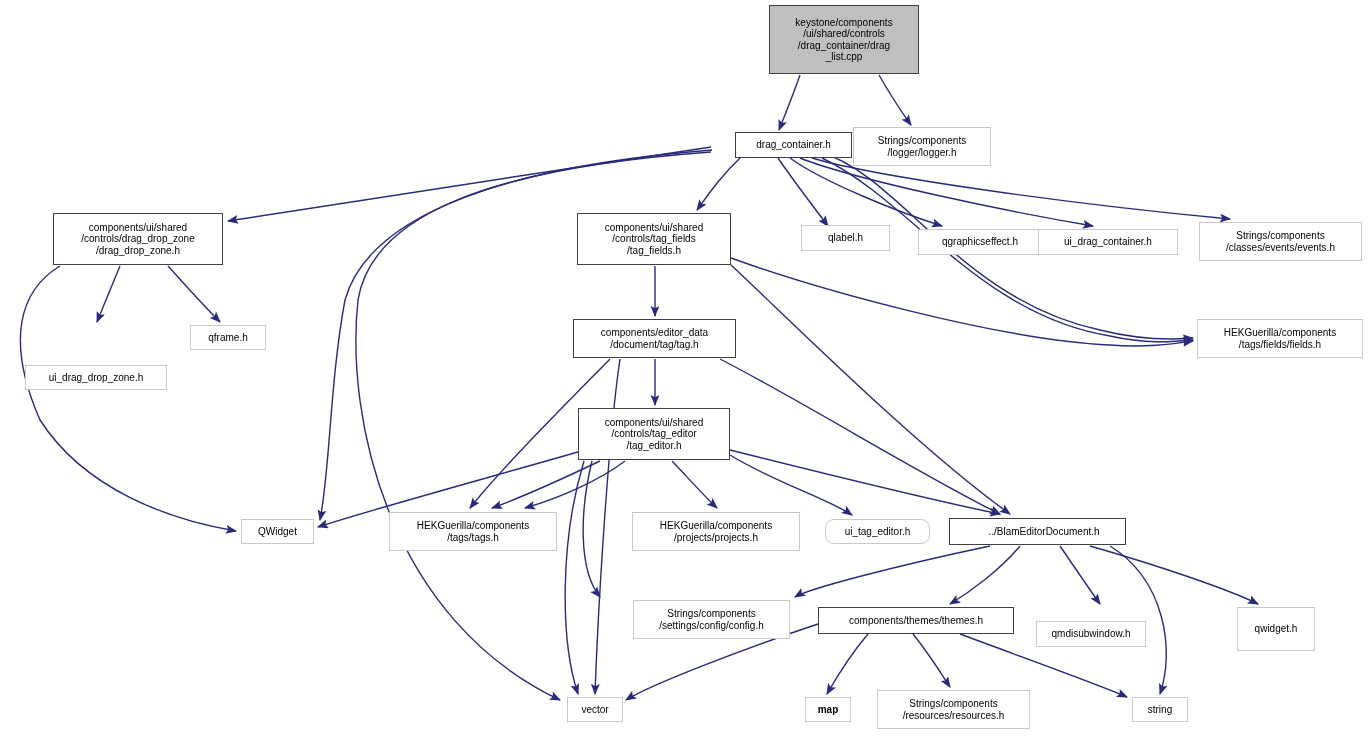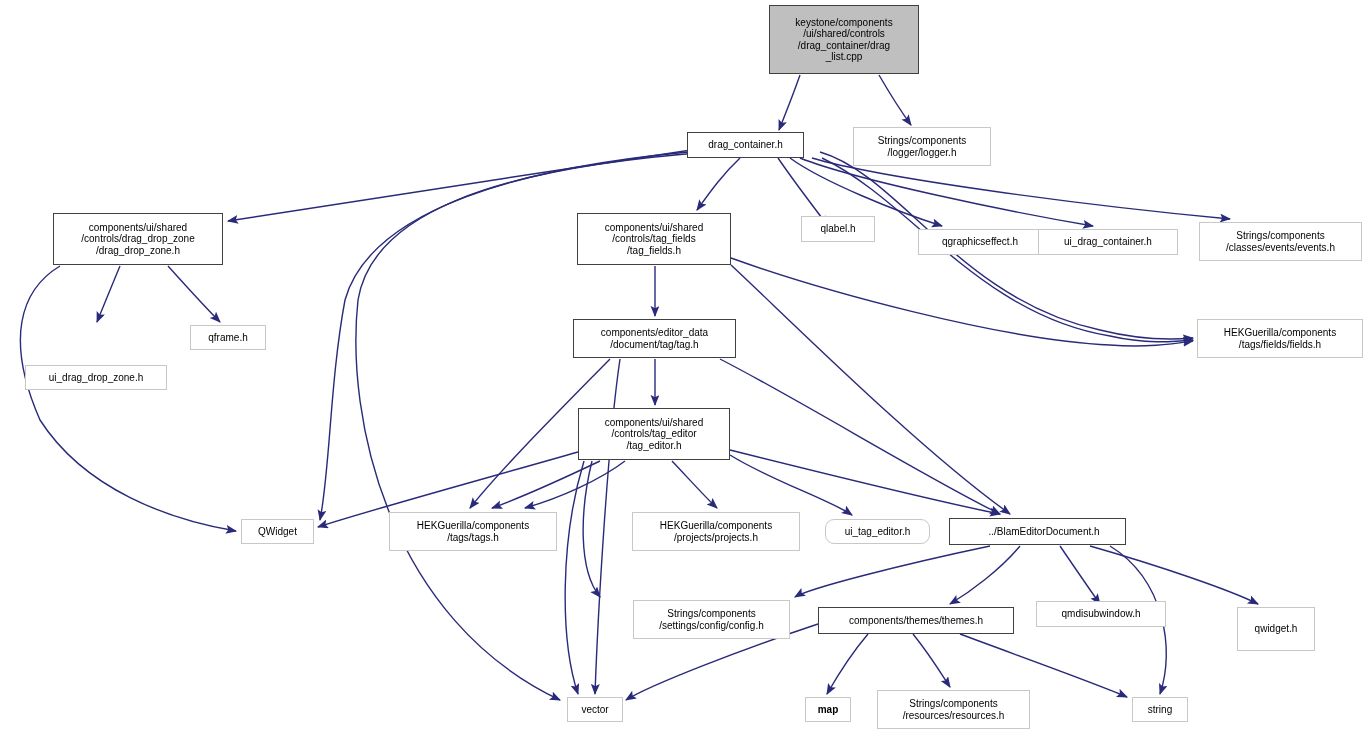--- a/index.html
+++ b/index.html
@@ -63,30 +63,30 @@
         <path d="M 913 634 C 930 655, 944 678, 950 687" fill="none" stroke="#2a2a7a" stroke-width="1.4" marker-end="url(#arrow)"></path>
         <path d="M 960 634 C 1030 660, 1100 685, 1127 697" fill="none" stroke="#2a2a7a" stroke-width="1.4" marker-end="url(#arrow)"></path>
         <path d="M 818 624 C 740 650, 650 685, 626 700" fill="none" stroke="#2a2a7a" stroke-width="1.4" marker-end="url(#arrow)"></path>
       </g>
   </svg>
   <div id="node-layer">
       <div class="node root" style="left: 769px; top: 5px; width: 150px; height: 69px;">keystone/components
 /ui/shared/controls
 /drag_container/drag
 _list.cpp</div>
-      <div class="node strong" style="left: 687px; top: 132px; width: 117px; height: 26px;">drag_container.h</div>
+      <div class="node strong" style="left: 735px; top: 132px; width: 117px; height: 26px;">drag_container.h</div>
       <div class="node" style="left: 853px; top: 127px; width: 138px; height: 39px;">Strings/components
 /logger/logger.h</div>
       <div class="node strong" style="left: 53px; top: 213px; width: 170px; height: 52px;">components/ui/shared
 /controls/drag_drop_zone
 /drag_drop_zone.h</div>
       <div class="node strong" style="left: 577px; top: 213px; width: 154px; height: 52px;">components/ui/shared
 /controls/tag_fields
 /tag_fields.h</div>
-      <div class="node" style="left: 801px; top: 216px; width: 74px; height: 26px;">qlabel.h</div>
+      <div class="node" style="left: 801px; top: 225px; width: 89px; height: 26px;">qlabel.h</div>
       <div class="node" style="left: 894px; top: 229px; width: 124px; height: 26px; margin-left: 24px;">qgraphicseffect.h</div>
       <div class="node" style="left: 1038px; top: 229px; width: 140px; height: 26px;">ui_drag_container.h</div>
       <div class="node" style="left: 1199px; top: 222px; width: 163px; height: 39px;">Strings/components
 /classes/events/events.h</div>
       <div class="node" style="left: 25px; top: 325px; width: 142px; height: 25px; margin-top: 40px;">ui_drag_drop_zone.h</div>
       <div class="node" style="left: 190px; top: 325px; width: 76px; height: 25px;">qframe.h</div>
       <div class="node" style="left: 1197px; top: 319px; width: 166px; height: 39px;">HEKGuerilla/components
 /tags/fields/fields.h</div>
       <div class="node strong" style="left: 573px; top: 319px; width: 163px; height: 39px;">components/editor_data
 /document/tag/tag.h</div>
@@ -96,21 +96,21 @@
       <div class="node" style="left: 241px; top: 519px; width: 73px; height: 25px;">QWidget</div>
       <div class="node" style="left: 389px; top: 512px; width: 168px; height: 39px;">HEKGuerilla/components
 /tags/tags.h</div>
       <div class="node" style="left: 632px; top: 512px; width: 168px; height: 39px;">HEKGuerilla/components
 /projects/projects.h</div>
       <div class="node" style="left: 825px; top: 519px; width: 105px; height: 25px; border-radius: 9px;">ui_tag_editor.h</div>
       <div class="node strong" style="left: 949px; top: 518px; width: 177px; height: 27px; padding-left: 13px;">../BlamEditorDocument.h</div>
       <div class="node" style="left: 633px; top: 600px; width: 157px; height: 39px;">Strings/components
 /settings/config/config.h</div>
       <div class="node strong" style="left: 818px; top: 607px; width: 196px; height: 27px;">components/themes/themes.h</div>
-      <div class="node" style="left: 1036px; top: 601px; width: 130px; height: 26px;">qmdisubwindow.h</div>
+      <div class="node" style="left: 1036px; top: 621px; width: 110px; height: 26px;">qmdisubwindow.h</div>
       <div class="node" style="left: 1237px; top: 607px; width: 78px; height: 44px;">qwidget.h</div>
       <div class="node" style="left: 805px; top: 697px; width: 46px; height: 25px; font-weight: bold;">map</div>
       <div class="node" style="left: 877px; top: 690px; width: 153px; height: 39px;">Strings/components
 /resources/resources.h</div>
       <div class="node" style="left: 567px; top: 697px; width: 56px; height: 25px;">vector</div>
       <div class="node" style="left: 1132px; top: 697px; width: 56px; height: 25px;">string</div>
     </div>
 </div>
 
 </body></html>

